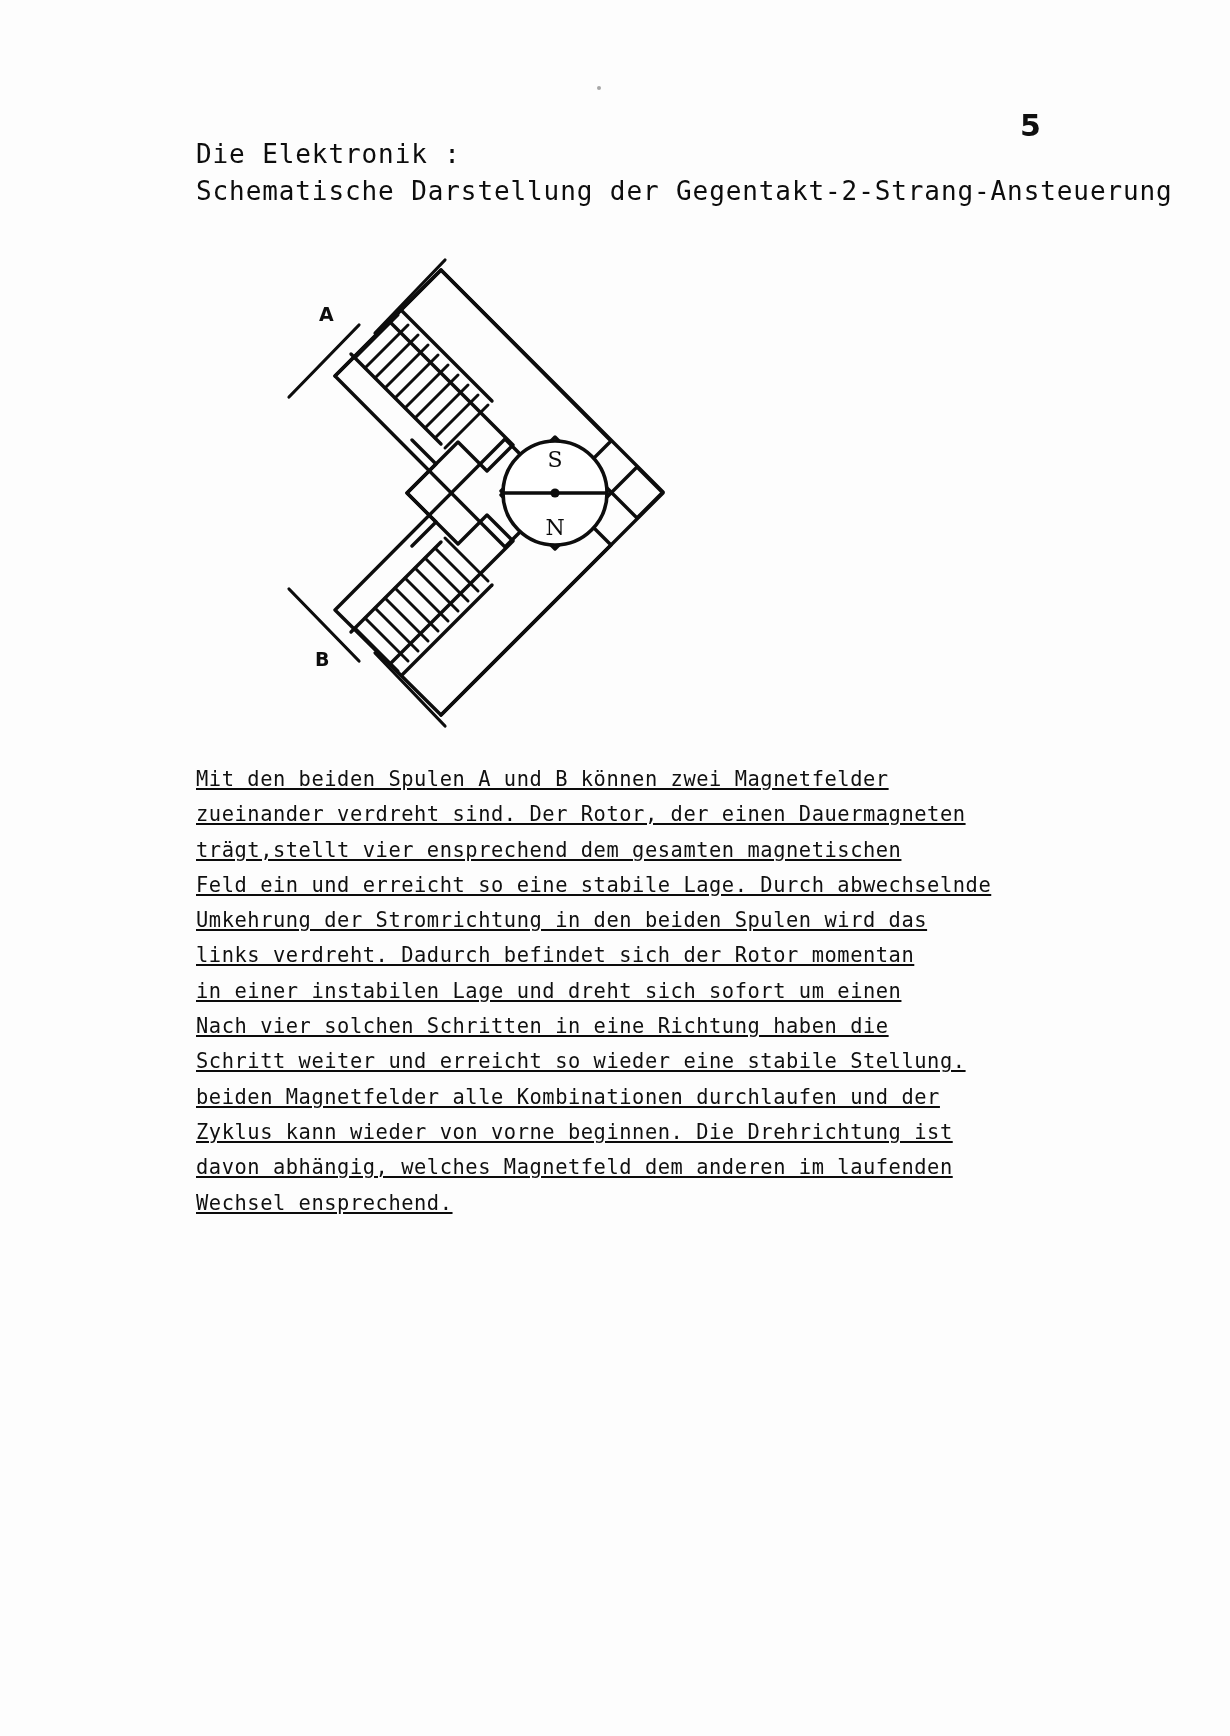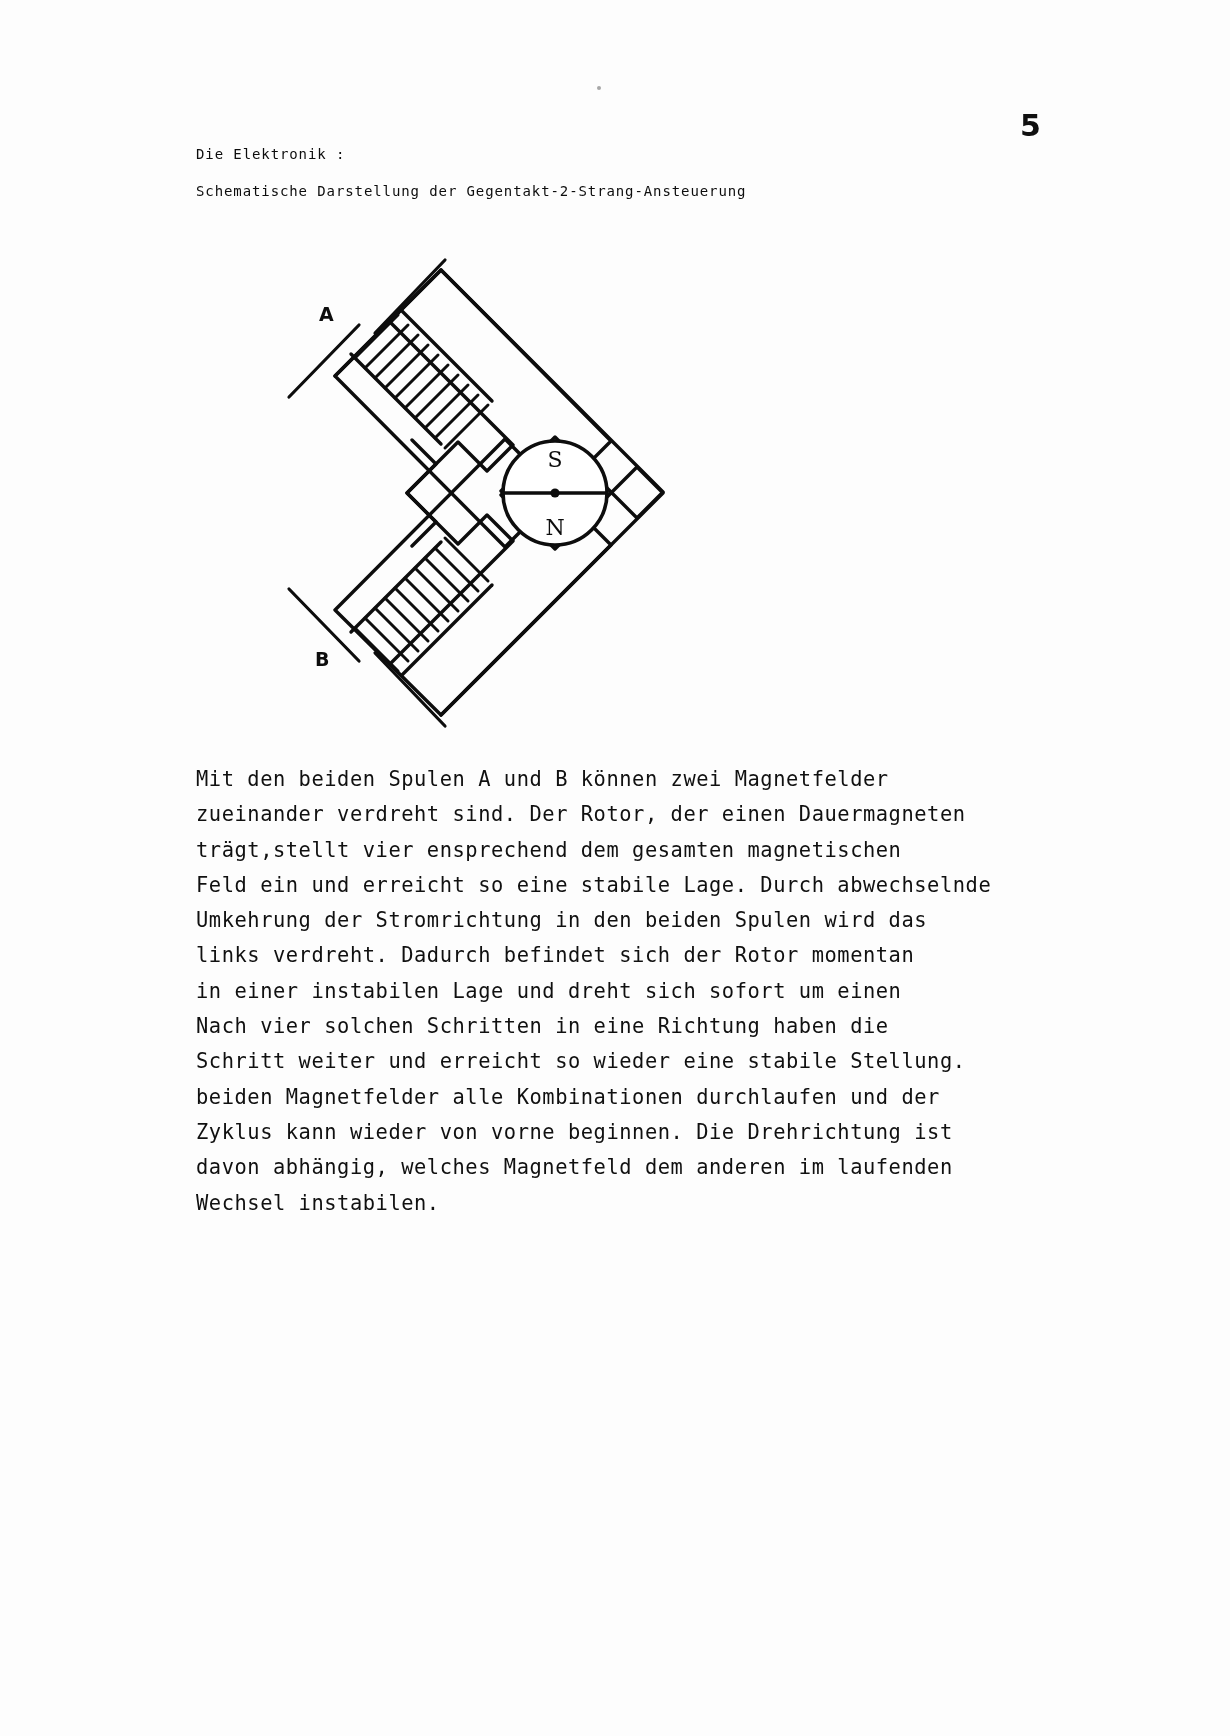--- a/index.html
+++ b/index.html
@@ -38,21 +38,21 @@
 
   
   #heading {
     position: absolute;
     left: 196px;
     top: 136px;
     width: 830px;
   }
   .head-line {
     font-family: "DejaVu Sans Mono", monospace;
-    font-size: 14px;
+    font-size: 26px;
     line-height: 37px;
     letter-spacing: 0.9px;
     color: #0d0d0d;
     white-space: pre;
   }
   .head-line.l1 { }
   .head-line.l2 { }
   .head-line.l3 {
     text-align: center;
     padding-right: 200px;
@@ -77,20 +77,21 @@
   }
   #label-a { left: 64px; top: 58px; }
   #label-b { left: 60px; top: 403px; }
 
   
   #body-text {
     position: absolute;
     left: 196px;
     top: 762px;
     width: 880px;
+    text-decoration: underline;
   }
   .body-line {
     font-family: "DejaVu Sans Mono", monospace;
     font-size: 20.4px;
     line-height: 35.3px;
     letter-spacing: 0.55px;
     color: #101010;
     white-space: pre;
   }
   .deg {
@@ -240,16 +241,16 @@
     <div class="body-line">trägt,stellt vier ensprechend dem gesamten magnetischen</div>
     <div class="body-line">Feld ein und erreicht so eine stabile Lage. Durch abwechselnde</div>
     <div class="body-line">Umkehrung der Stromrichtung in den beiden Spulen wird das</div>
     <div class="body-line">links verdreht. Dadurch befindet sich der Rotor momentan</div>
     <div class="body-line">in einer instabilen Lage und dreht sich sofort um einen</div>
     <div class="body-line">Nach vier solchen Schritten in eine Richtung haben die</div>
     <div class="body-line">Schritt weiter und erreicht so wieder eine stabile Stellung.</div>
     <div class="body-line">beiden Magnetfelder alle Kombinationen durchlaufen und der</div>
     <div class="body-line">Zyklus kann wieder von vorne beginnen. Die Drehrichtung ist</div>
     <div class="body-line">davon abhängig, welches Magnetfeld dem anderen im laufenden</div>
-    <div class="body-line">Wechsel instabilen.</div>
+    <div class="body-line">Wechsel ensprechend.</div>
   </div>
 
 </div>
 
 </body></html>

